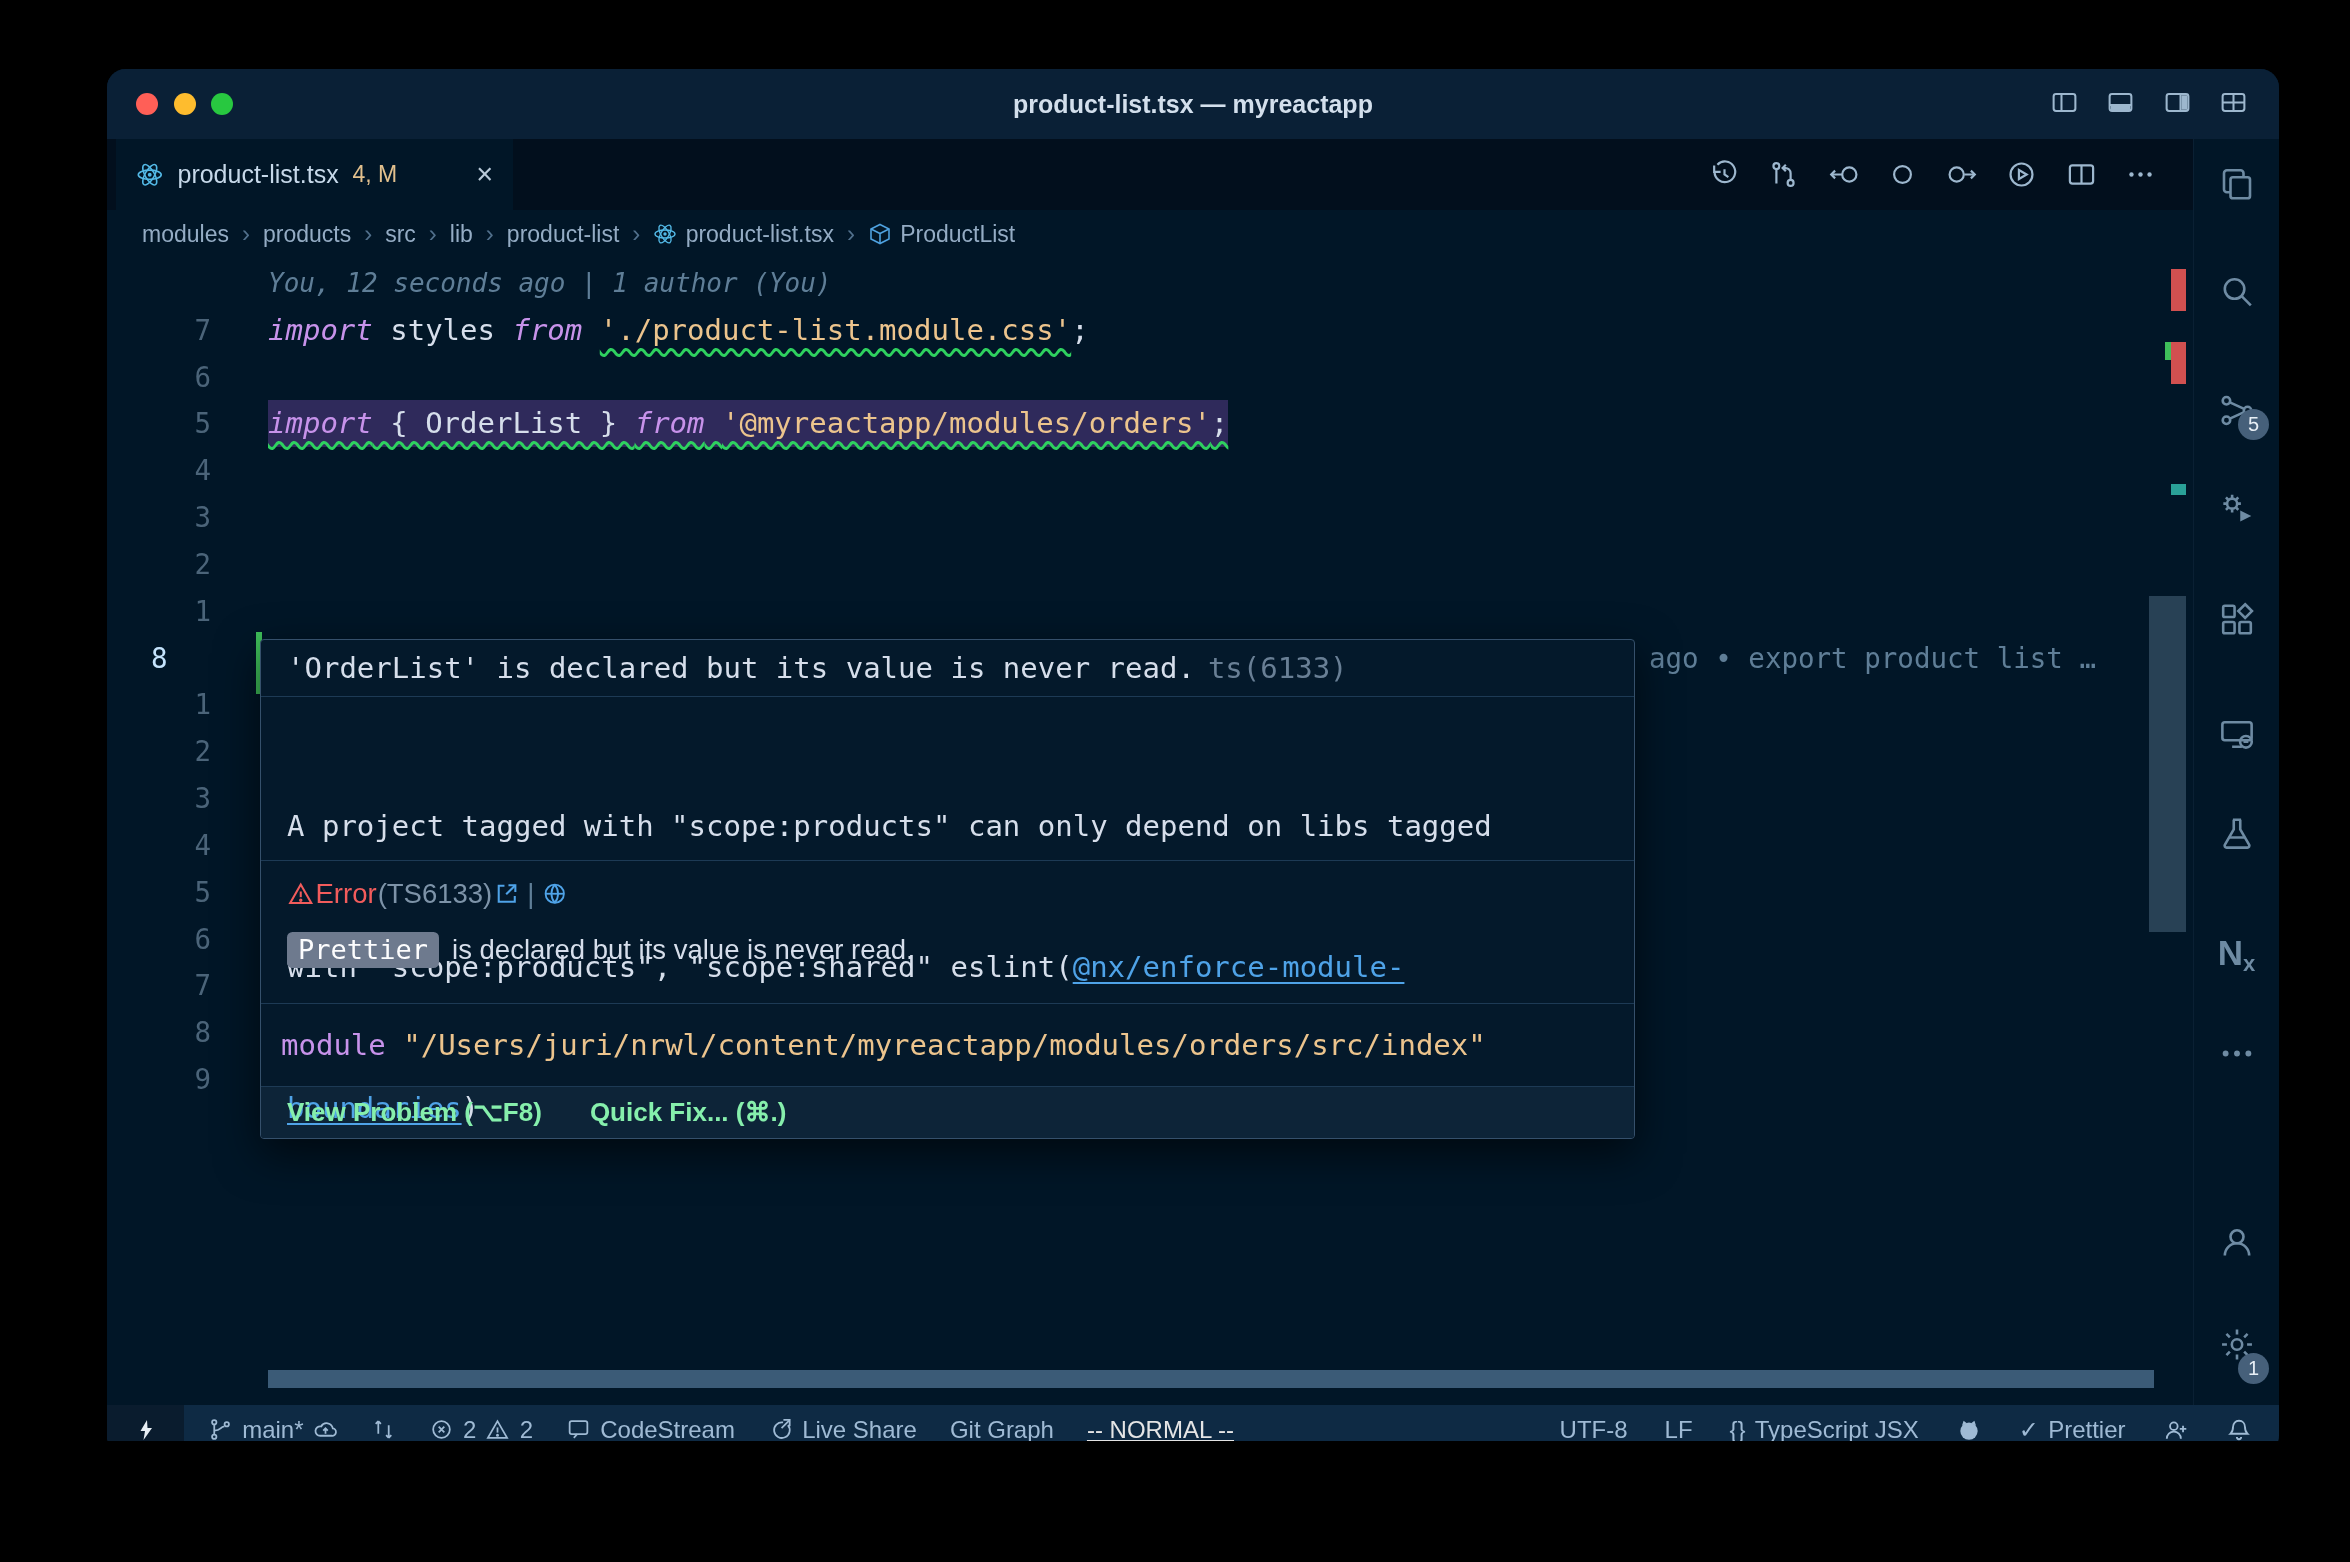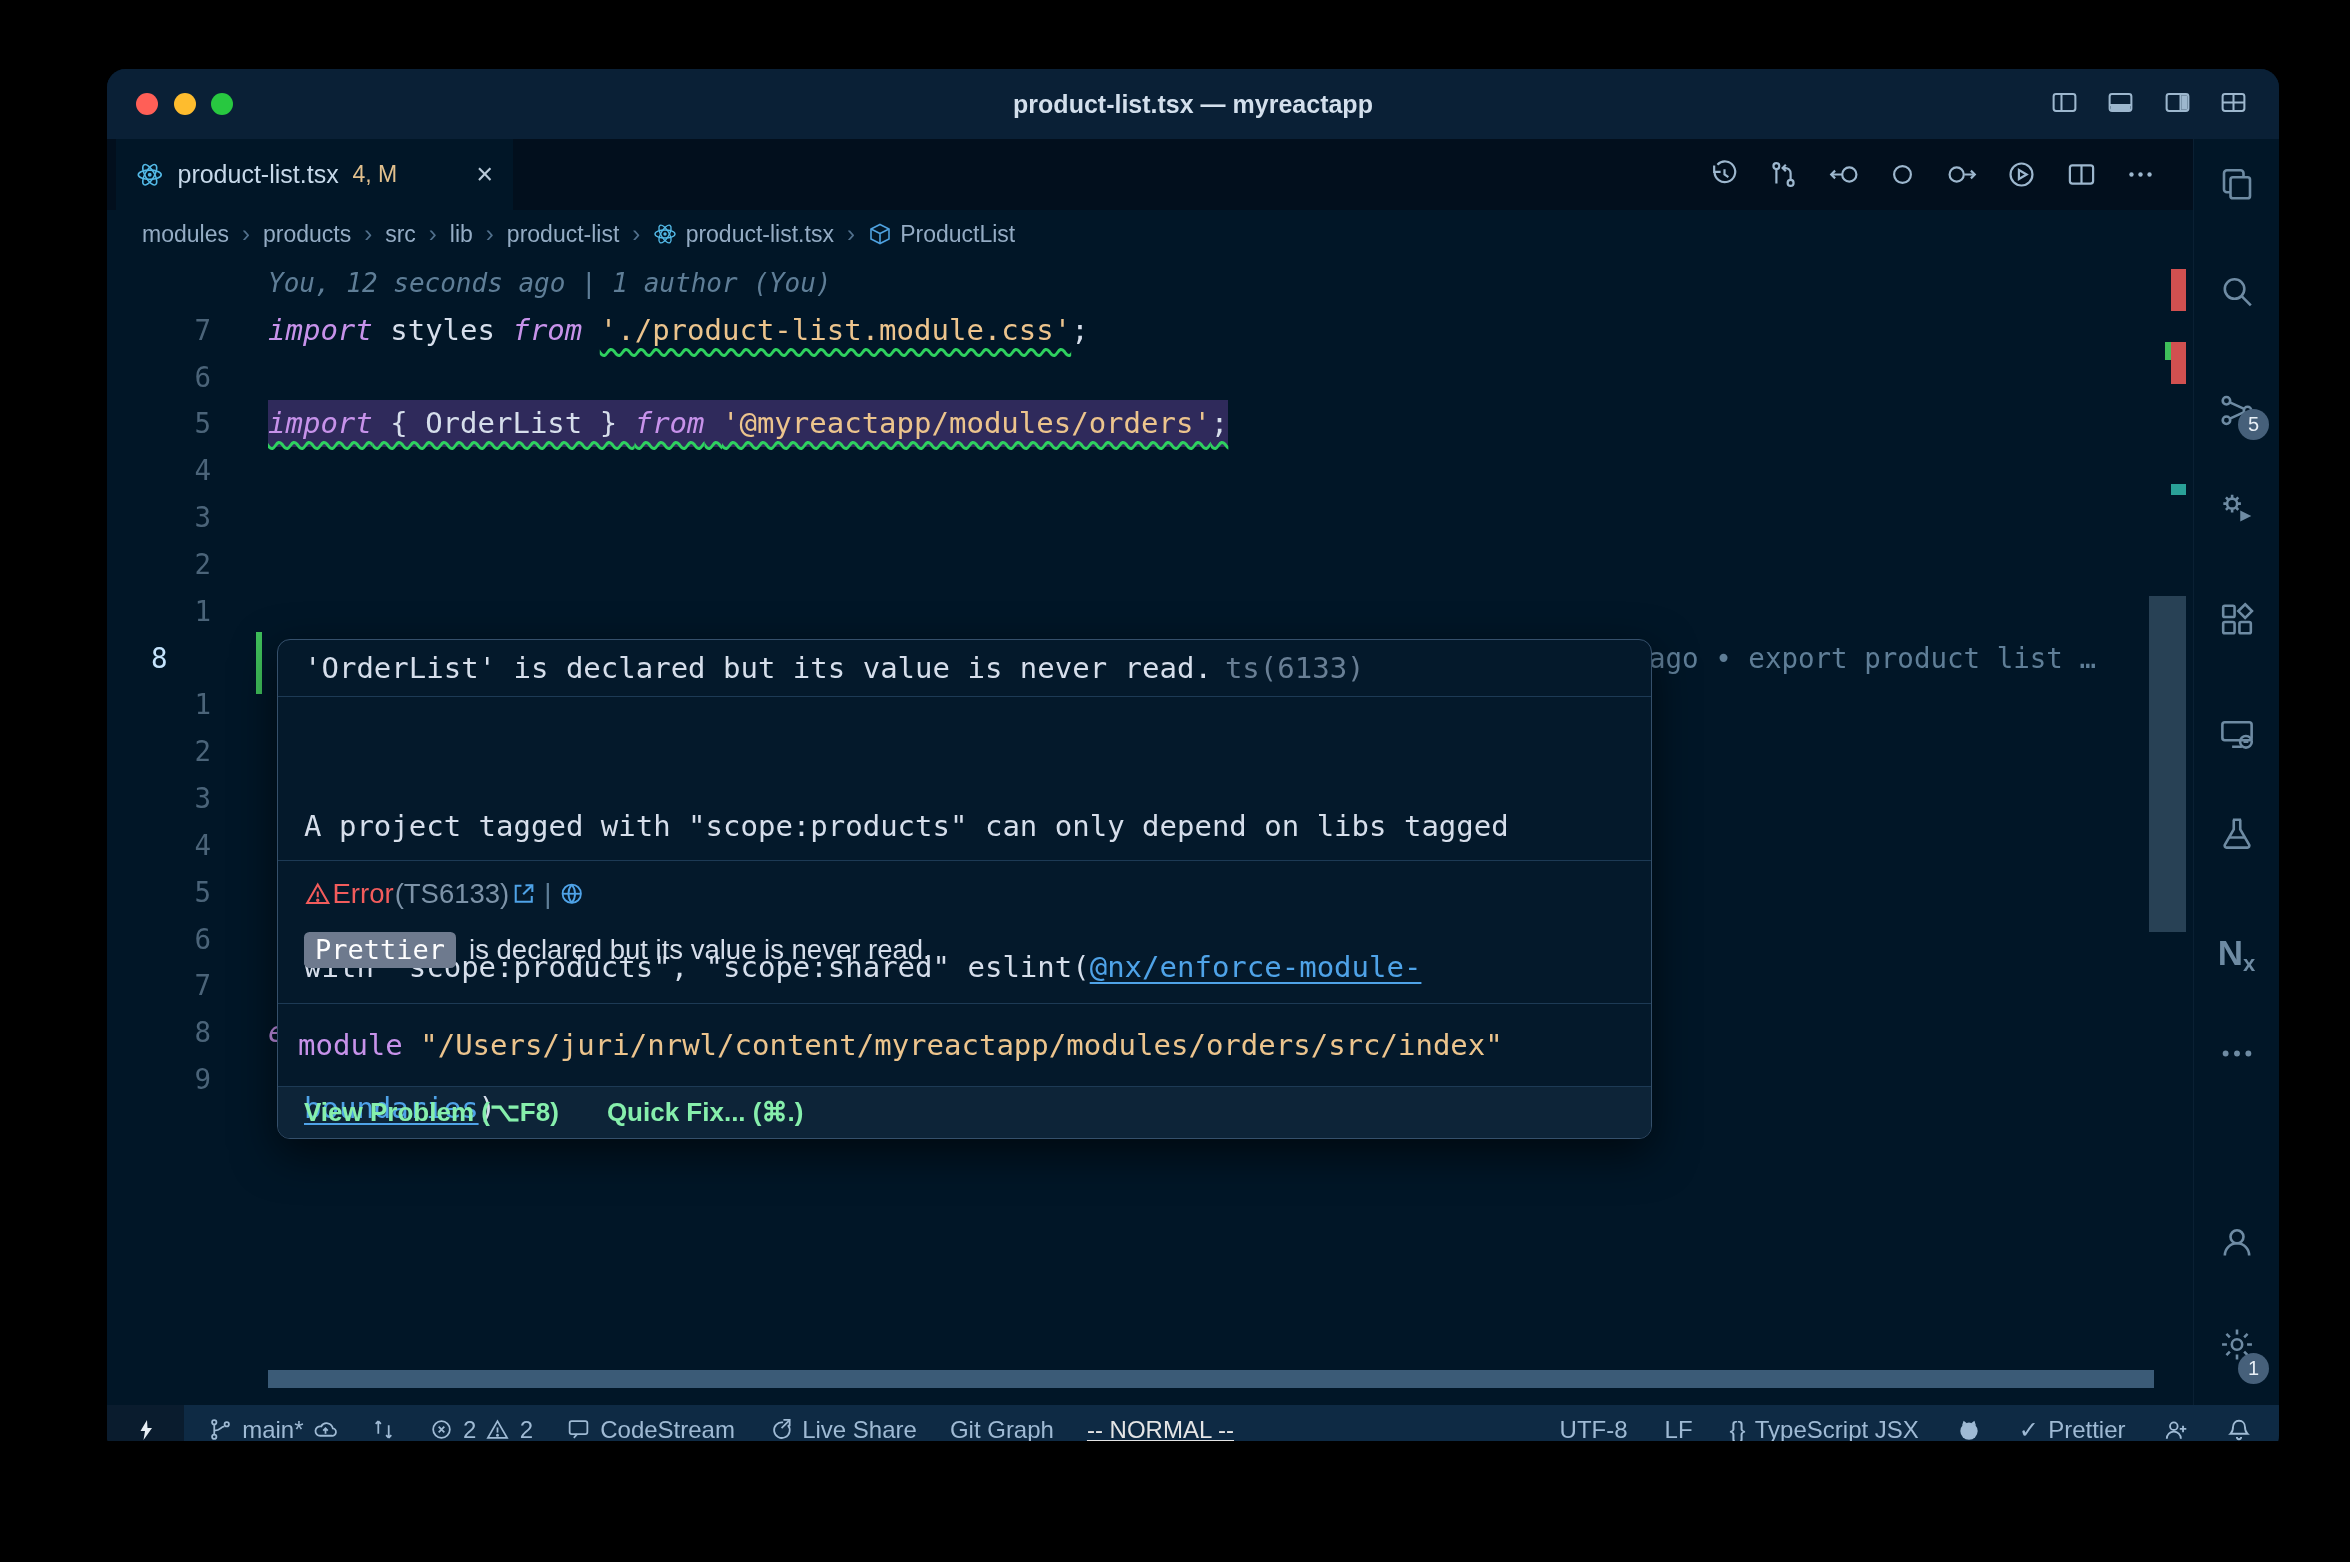--- a/index.html
+++ b/index.html
@@ -53,22 +53,22 @@
 
   .mod-indicator { position:absolute; left:149px; top:374px; width:6.4px; height:62px; background:#3fbf5a; }
 
   .ruler-mark { position:absolute; width:14.7px; right:7.3px; }
   .scroll-thumb-v { position:absolute; left:2042px; width:37px; top:338px; height:336px;
     background:rgba(95,126,151,.42); }
   .scroll-thumb-h { position:absolute; left:161px; width:1886px; top:1112px; height:18.4px;
     background:#3b5b77; }
 
   
-  .hover-popup { position:absolute; left:170px; top:381px; width:1375px; z-index:6;
-    background:#04192b; border:1.8px solid #35506b; border-radius:13px;
+  .hover-popup { position:absolute; left:153px; top:381px; width:1375px; z-index:6;
+    background:#04192b; border:1.8px solid #35506b; border-radius:4px;
     box-shadow:0 14.7px 44px rgba(0,0,0,.6); font-family:"DejaVu Sans Mono", monospace;
     font-size:29px; color:#d6deeb; overflow:hidden; }
   .hp-s1 { padding:11px 26px; height:57px; display:flex; align-items:center; gap:13px;
     border-bottom:0.9px solid #1d3a55; white-space:pre; }
   .hp-src { color:#697f95; }
   .hp-s2 { padding:12px 26px; height:164px; border-bottom:0.9px solid #1d3a55; line-height:47px; white-space:pre; }
   .hp-link { color:#4fa3e8; text-decoration:underline; text-underline-offset:4.6px; }
   .hp-s3 { padding:16.5px 26px; height:143px; border-bottom:0.9px solid #1d3a55; }
   .hp-errline { display:flex; align-items:center; gap:1px; font-family:"Liberation Sans", sans-serif; font-size:27.5px; }
   .hp-err { color:#f25c5c; } .hp-errcode { color:#7d93a8; } .hp-pipe { color:#5f7e97; margin:0 5.5px; }

